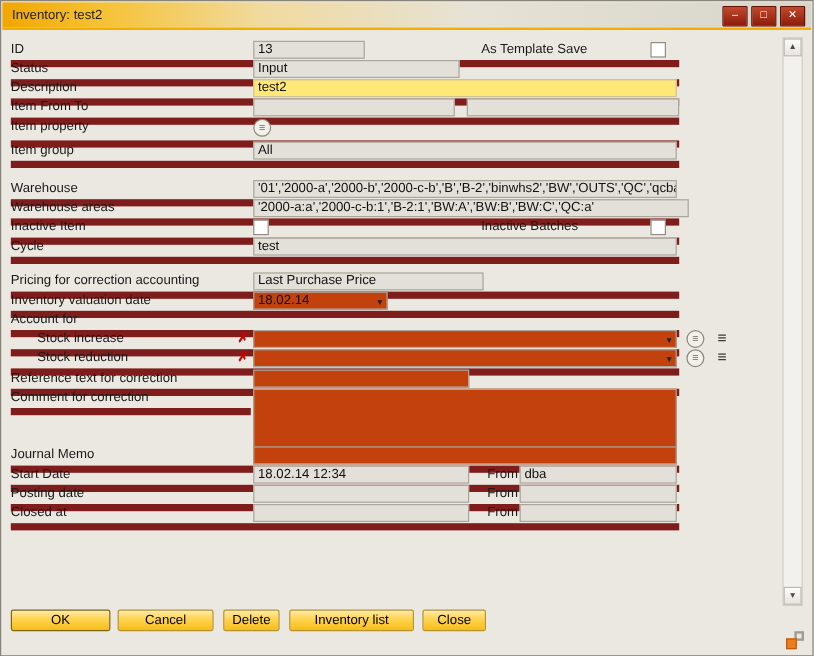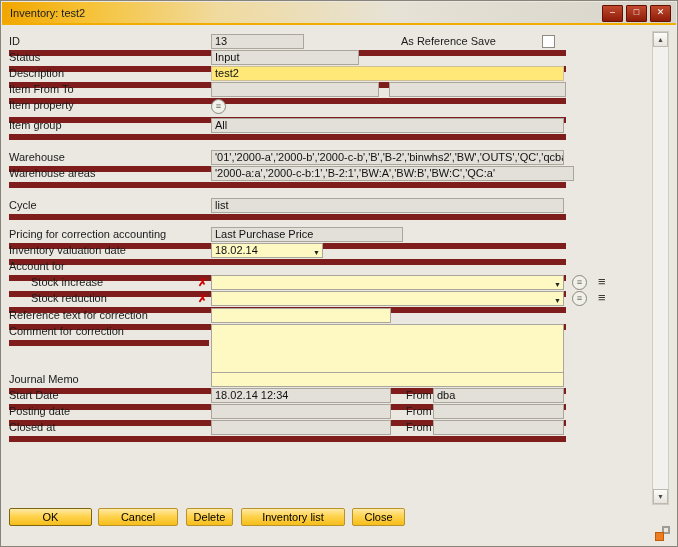--- a/index.html
+++ b/index.html
@@ -12,21 +12,21 @@
   .titlebar .title{font-weight:normal;color:#1d1d1d}
   .winbtns{position:absolute;right:5px;top:3px;display:flex;gap:3px}
   .winbtn{width:19px;height:15px;background:linear-gradient(#c14a2e,#8e1c09);
        border:1px solid #641005;color:#fff;font-size:9px;line-height:13px;text-align:center;border-radius:1px}
   .accent{position:absolute;top:22px;left:1px;right:1px;height:2px;background:#f2ae00}
 
   .row{position:absolute;left:8px;width:557px;height:16px;border-bottom:6px solid #7f1d1d}
   .lbl{position:absolute;top:0;line-height:15px;white-space:nowrap;color:#1a1a1a}
   .fld{position:absolute;top:0;height:15px;line-height:13px;padding:0 3px;box-sizing:border-box;
        border:1px solid #aaa69b;background:#e3e0d9;overflow:hidden;white-space:nowrap}
-  .fld.white{background:#fef9c3}
+  .fld.white{background:#c2410c}
   .fld.yellow{background:#ffe878;border-color:#cdc195}
   .fld.multi{height:49px;white-space:normal}
   .combo .val{display:inline-block}
   .arrow{position:absolute;right:2px;top:2px;font-size:7px;font-style:normal;color:#222}
   .checkbox{position:absolute;top:1px;width:13px;height:13px;background:#fff;border:1px solid #8f8b82;box-sizing:border-box}
   .redx{position:absolute;top:0;color:#cf0000;font-weight:bold;line-height:15px}
   .circleicon{position:absolute;top:0;width:15px;height:15px;border:1px solid #8a877d;border-radius:50%;
        color:#6a675e;font-size:9px;line-height:13px;text-align:center;background:#f2f0ea;box-sizing:border-box}
   .menuicon{position:absolute;top:-1px;color:#3a3a3a;font-size:13px;line-height:16px}
   .shortsep{width:200px}
@@ -57,27 +57,27 @@
       <span class="winbtn">–</span>
       <span class="winbtn">□</span>
       <span class="winbtn">✕</span>
     </div>
   </div>
   <div class="accent"></div>
 
   <div class="row" style="top:33px">
     <span class="lbl" style="left:0">ID</span>
     <span class="fld" style="left:202px;width:93px">13</span>
-    <span class="lbl" style="left:392px">As Reference Save</span>
+    <span class="lbl" style="left:392px">As Template Save</span>
     <span class="checkbox" style="left:533px"></span>
   </div>
 
   <div class="row" style="top:49px">
     <span class="lbl" style="left:0">Status</span>
-    <span class="fld" style="left:202px;width:148px">Input</span>
+    <span class="fld" style="left:202px;width:172px">Input</span>
   </div>
 
   <div class="row" style="top:65px">
     <span class="lbl" style="left:0">Description</span>
     <span class="fld yellow" style="left:202px;width:353px">test2</span>
   </div>
 
   <div class="row" style="top:81px">
     <span class="lbl" style="left:0">Item From To</span>
     <span class="fld" style="left:202px;width:168px"></span>
@@ -97,24 +97,30 @@
   <div class="row" style="top:149px">
     <span class="lbl" style="left:0">Warehouse</span>
     <span class="fld" style="left:202px;width:353px">'01','2000-a','2000-b','2000-c-b','B','B-2','binwhs2','BW','OUTS','QC','qcbad','</span>
   </div>
 
   <div class="row" style="top:165px">
     <span class="lbl" style="left:0">Warehouse areas</span>
     <span class="fld" style="left:202px;width:363px">'2000-a:a','2000-c-b:1','B-2:1','BW:A','BW:B','BW:C','QC:a'</span>
   </div>
 
+  <div class="row" style="top:181px">
+    <span class="lbl" style="left:0">Inactive Item</span>
+    <span class="checkbox" style="left:202px"></span>
+    <span class="lbl" style="left:392px">Inactive Batches</span>
+    <span class="checkbox" style="left:533px"></span>
+  </div>
 
   <div class="row" style="top:197px">
     <span class="lbl" style="left:0">Cycle</span>
-    <span class="fld" style="left:202px;width:353px">list</span>
+    <span class="fld" style="left:202px;width:353px">test</span>
   </div>
 
   <div class="row" style="top:226px">
     <span class="lbl" style="left:0">Pricing for correction accounting</span>
     <span class="fld" style="left:202px;width:192px">Last Purchase Price</span>
   </div>
 
   <div class="row" style="top:242px">
     <span class="lbl" style="left:0">Inventory valuation date</span>
     <span class="fld white combo" style="left:202px;width:112px">

